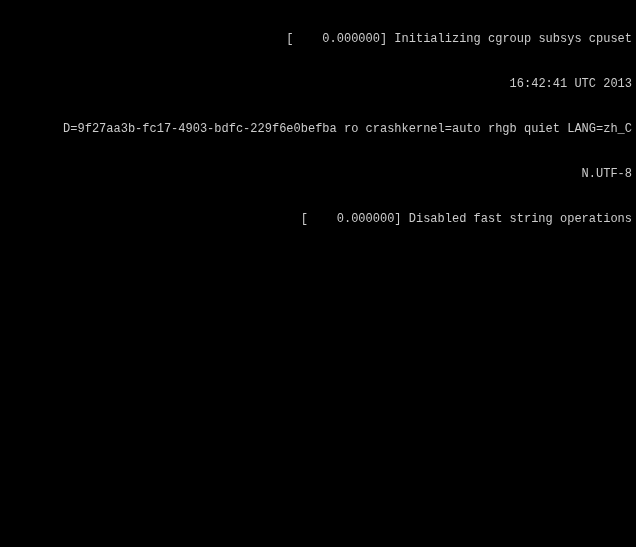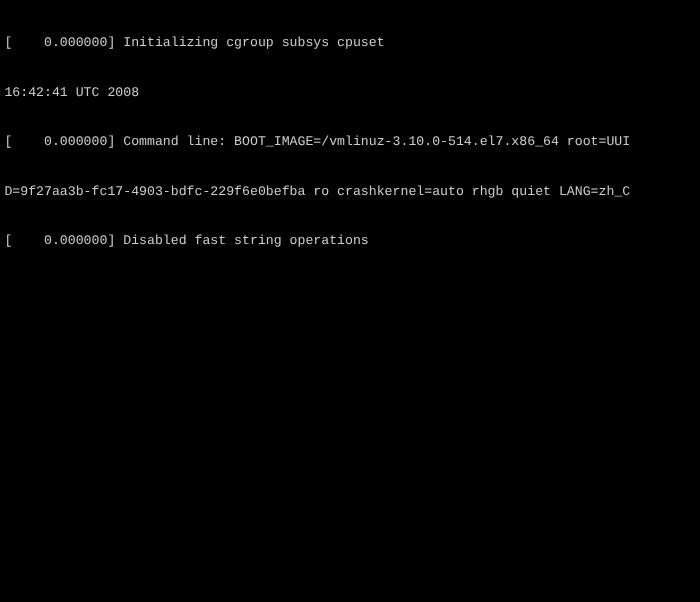--- a/index.html
+++ b/index.html
@@ -13,30 +13,31 @@
     width: 636px;
     height: 547px;
     overflow: hidden;
   }
   .term {
     padding: 2px 4px;
     white-space: pre;
   }
   .line {
     white-space: pre;
+    text-align: right;
   }
 </style>
 </head>
 <body>
 
 <div class="term">
   <div class="line">[    0.000000] Initializing cgroup subsys cpuset</div>
-  <div class="line">16:42:41 UTC 2008</div>
-  <div class="line">[    0.000000] Command line: BOOT_IMAGE=/vmlinuz-3.10.0-514.el7.x86_64 root=UUI</div>
+  <div class="line">16:42:41 UTC 2013</div>
   <div class="line">D=9f27aa3b-fc17-4903-bdfc-229f6e0befba ro crashkernel=auto rhgb quiet LANG=zh_C</div>
+  <div class="line">N.UTF-8</div>
   <div class="line">[    0.000000] Disabled fast string operations</div>
   
   
   
   
   
   
   
   
   

